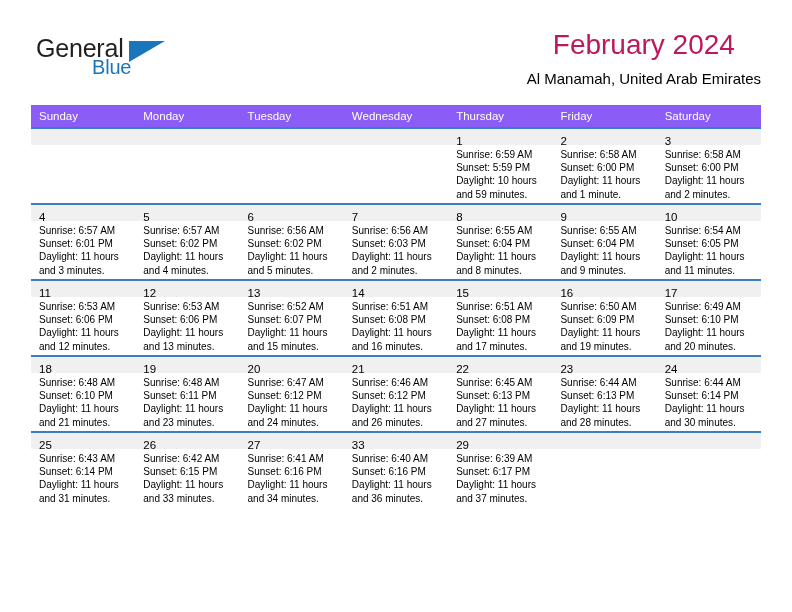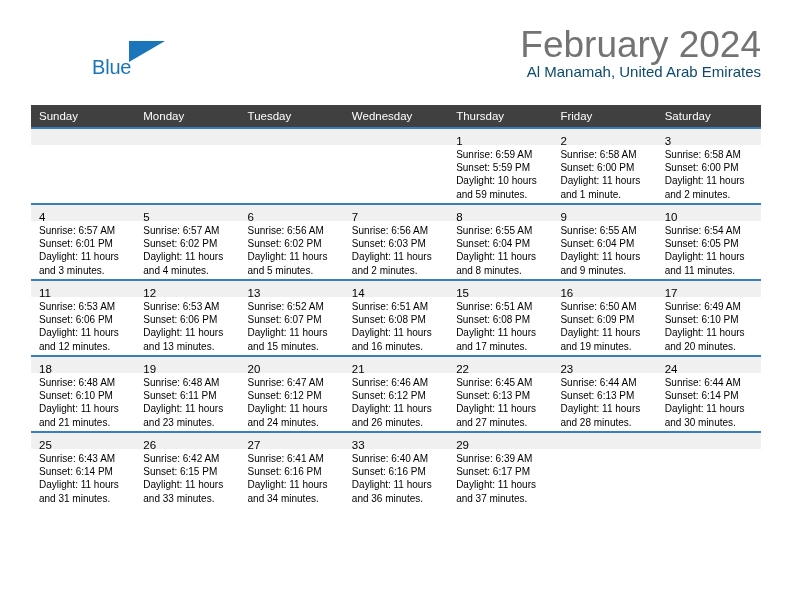--- a/index.html
+++ b/index.html
@@ -64,46 +64,48 @@
     border-bottom: 21px solid transparent;
   }
 
   .title-block {
     position: absolute;
     right: 0px;
     top: 0px;
     text-align: right;
   }
   .cal-title {
-    font-size: 37px;
-    color: #737373;
+    font-size: 28px;
+    color: #be185d;
     line-height: 34px;
     white-space: nowrap;
+    text-align: center;
   }
   .cal-subtitle {
     font-size: 15px;
-    color: #0c4a6e;
+    color: #000000;
     line-height: 20px;
+    margin-top: 7px;
     white-space: nowrap;
   }
 
   
   .calendar {
     position: absolute;
     left: 31px;
     top: 105px;
     width: 730px;
   }
   table.cal {
     border-collapse: collapse;
     table-layout: fixed;
     width: 730px;
   }
   table.cal th {
-    background: #404040;
+    background: #8b5cf6;
     color: #ffffff;
     font-size: 11.5px;
     font-weight: normal;
     text-align: left;
     padding: 5px 0 5px 8px;
     height: 10px;
     border: none;
   }
   table.cal td {
     width: 104.28px;
@@ -141,20 +143,21 @@
   }
 </style>
 </head>
 <body>
 
 <div class="page">
 
   <div class="header">
 
     <div class="brand">
+      <span class="brand-general">General</span>
       <span class="brand-triangle"></span>
       <span class="brand-blue">Blue</span>
     </div>
 
     <div class="title-block">
       <div class="cal-title">February 2024</div>
       <div class="cal-subtitle">Al Manamah, United Arab Emirates</div>
     </div>
 
   </div>

